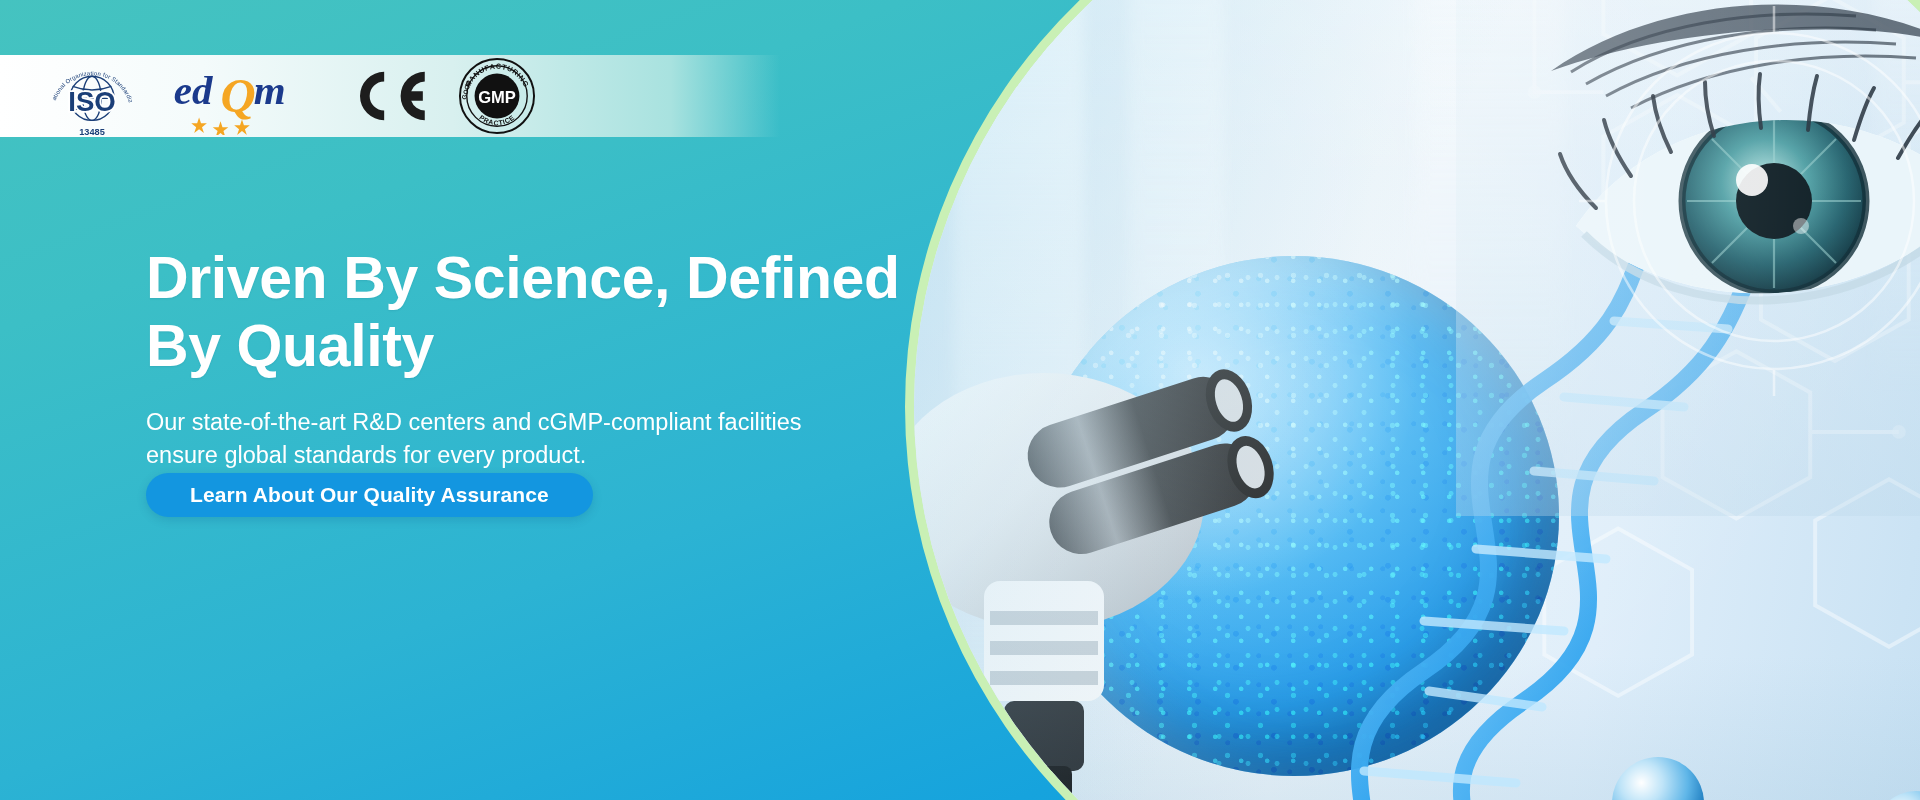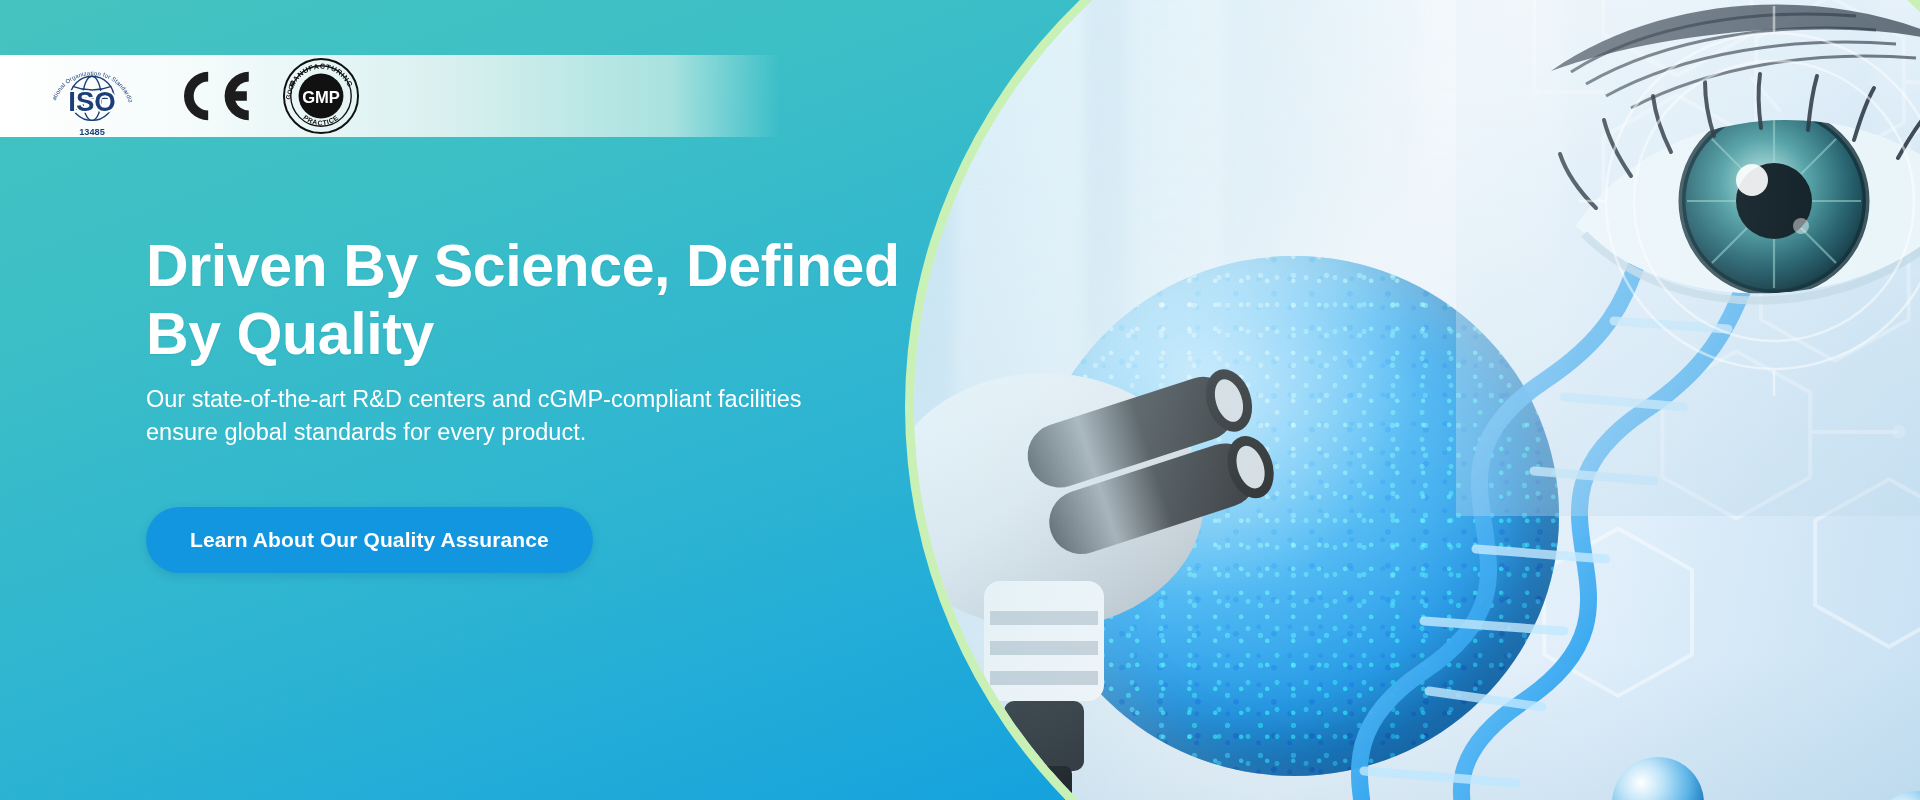--- a/index.html
+++ b/index.html
@@ -148,38 +148,38 @@
     z-index: 5;
   }
   .headline {
     color: #ffffff;
     font-size: 59px;
     line-height: 1.16;
     font-weight: 800;
     letter-spacing: -0.4px;
     max-width: 760px;
     text-shadow: 0 1px 2px rgba(0,60,90,.10);
+    margin-top: 12px;
   }
   .subcopy {
-    margin-top: 14px;
+    margin-top: 25px;
     color: #ffffff;
     font-size: 23.5px;
     line-height: 1.42;
     font-weight: 400;
     max-width: 700px;
   }
   .cta {
     display: inline-block;
-    margin-top: 57px;
     background: #1396e0;
     color: #ffffff;
     font-size: 21px;
     font-weight: 700;
     letter-spacing: .1px;
-    padding: 21px 44px;
+    padding: 10px 44px;
     border: none;
     border-radius: 48px;
     cursor: pointer;
     font-family: "Liberation Sans", sans-serif;
     box-shadow: 0 3px 10px rgba(5,70,120,.18);
     text-align: center;
   }
 </style>
 </head>
 <body>
@@ -396,20 +396,32 @@
           <line x1="26" y1="48" x2="74" y2="48"></line>
           <path d="M29,35 Q50,43 71,35"></path>
           <path d="M29,61 Q50,53 71,61"></path>
         </g>
         <rect x="14" y="38" width="72" height="26" fill="#ffffff" opacity="0.0"></rect>
         <text x="50" y="62" text-anchor="middle" font-size="30" font-weight="bold" fill="#1b3f78" font-family="'Liberation Sans',sans-serif" style="paint-order:stroke;stroke:#ffffff;stroke-width:4px;">ISO</text>
         <text x="50" y="88" text-anchor="middle" font-size="10" font-weight="bold" fill="#1b3f78" font-family="'Liberation Sans',sans-serif">13485</text>
       </svg>
     </div>
 
+    <div class="cert-item cert-edqm">
+      <svg viewBox="0 0 150 80" width="148" height="78">
+        <text x="6" y="48" font-size="42" font-style="italic" font-weight="bold" fill="#1b3a8c" font-family="'Liberation Serif',serif">ed</text>
+        <text x="54" y="56" font-size="50" font-style="italic" font-weight="bold" fill="#f5a623" font-family="'Liberation Serif',serif">Q</text>
+        <text x="88" y="48" font-size="42" font-style="italic" font-weight="bold" fill="#1b3a8c" font-family="'Liberation Serif',serif">m</text>
+        <g fill="#f5a623">
+          <polygon points="32,62 34,68 40,68 35,72 37,78 32,74 27,78 29,72 24,68 30,68"></polygon>
+          <polygon points="54,66 56,72 62,72 57,76 59,82 54,78 49,82 51,76 46,72 52,72"></polygon>
+          <polygon points="76,64 78,70 84,70 79,74 81,80 76,76 71,80 73,74 68,70 74,70"></polygon>
+        </g>
+      </svg>
+    </div>
 
     <div class="cert-item cert-ce">
       <svg viewBox="0 0 78 60" width="76" height="58">
         <path d="M34,5 A25,25 0 1 0 34,55 L34,45 A15,15 0 1 1 34,15 Z" fill="#1d1d1d"></path>
         <path d="M76,5 A25,25 0 1 0 76,55 L76,45 A15,15 0 0 1 62,35 L74,35 L74,25 L62,25 A15,15 0 0 1 76,15 Z" fill="#1d1d1d"></path>
         <text x="39" y="90" font-size="0">CE</text>
       </svg>
     </div>
 
     <div class="cert-item cert-gmp">

